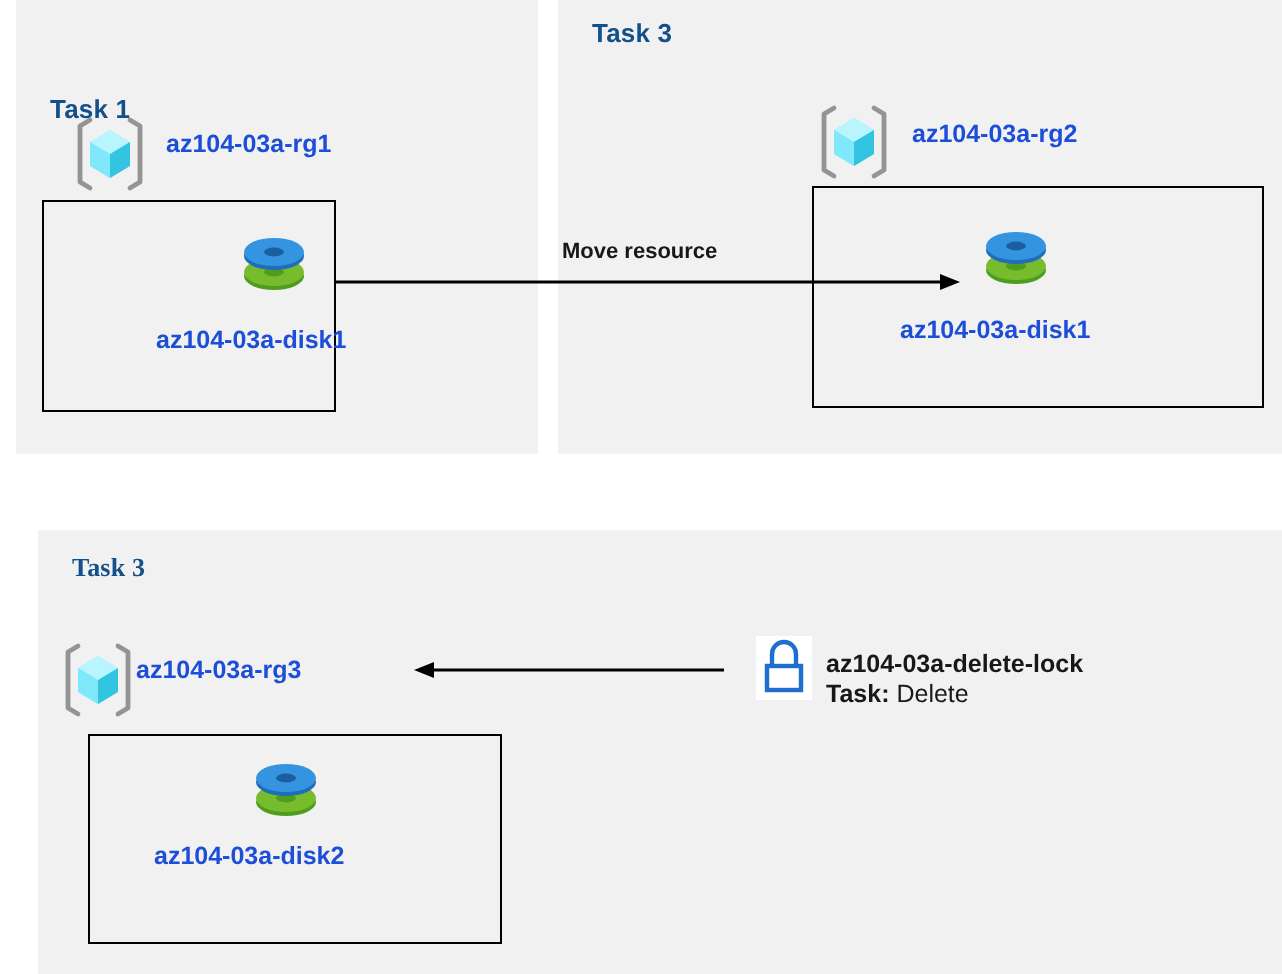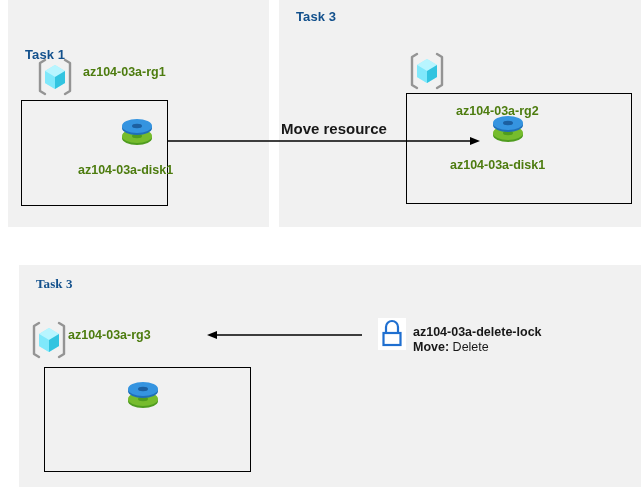--- a/index.html
+++ b/index.html
@@ -84,35 +84,35 @@
     height: 32px;
     background: #ffffff;
   }
   #lock-icon svg { display: block; width: 28px; height: 32px; }
 
   
   .res-label {
     position: absolute;
     font-size: 12.5px;
     font-weight: bold;
-    color: #4d7c0f;
+    color: #1d4ed8;
     white-space: nowrap;
   }
   #label-rg1   { left: 83px;  top: 65px;  }
-  #label-rg2   { left: 456px; top: 60px; margin-top: 44px;  }
+  #label-rg2   { left: 456px; top: 60px;  }
   #label-rg3   { left: 68px;  top: 328px; }
   #label-disk1a{ left: 78px;  top: 163px; }
   #label-disk1b{ left: 450px; top: 158px; }
   #label-disk2 { left: 77px;  top: 421px; }
 
   #label-move {
     position: absolute;
     left: 281px;
     top: 120px;
-    font-size: 15px;
+    font-size: 11px;
     font-weight: bold;
     color: #181818;
     white-space: nowrap;
   }
 
   
   #lock-text {
     position: absolute;
     left: 413px;
     top: 325px;
@@ -233,26 +233,27 @@
       <rect x="5.5" y="15" width="17" height="12" fill="#ffffff" stroke="#1f6fd0" stroke-width="2.2"></rect>
     </svg>
   </div>
 
   <div class="res-label" id="label-rg1">az104-03a-rg1</div>
   <div class="res-label" id="label-rg2">az104-03a-rg2</div>
   <div class="res-label" id="label-rg3">az104-03a-rg3</div>
 
   <div class="res-label" id="label-disk1a">az104-03a-disk1</div>
   <div class="res-label" id="label-disk1b">az104-03a-disk1</div>
+  <div class="res-label" id="label-disk2">az104-03a-disk2</div>
 
   <div id="label-move">Move resource</div>
 
   <div id="lock-text">
     <span id="lock-name">az104-03a-delete-lock</span>
-    <span id="lock-type-line"><span id="lock-type-label">Move:</span> <span id="lock-type-value">Delete</span></span>
+    <span id="lock-type-line"><span id="lock-type-label">Task:</span> <span id="lock-type-value">Delete</span></span>
   </div>
 
   <svg id="arrow-layer" viewBox="0 0 641 487" xmlns="http://www.w3.org/2000/svg">
     <g>
       <line x1="168" y1="141" x2="472" y2="141" stroke="#000000" stroke-width="1.4"></line>
       <polygon points="480,141 470,137 470,145" fill="#000000"></polygon>
     </g>
     <g>
       <line x1="362" y1="335" x2="215" y2="335" stroke="#000000" stroke-width="1.4"></line>
       <polygon points="207,335 217,331 217,339" fill="#000000"></polygon>

